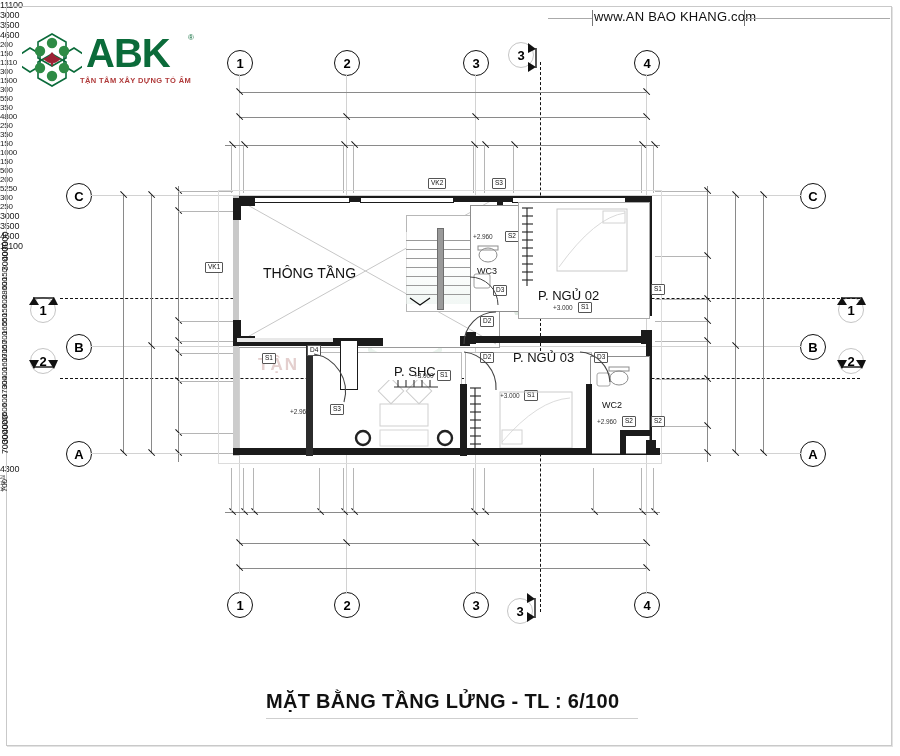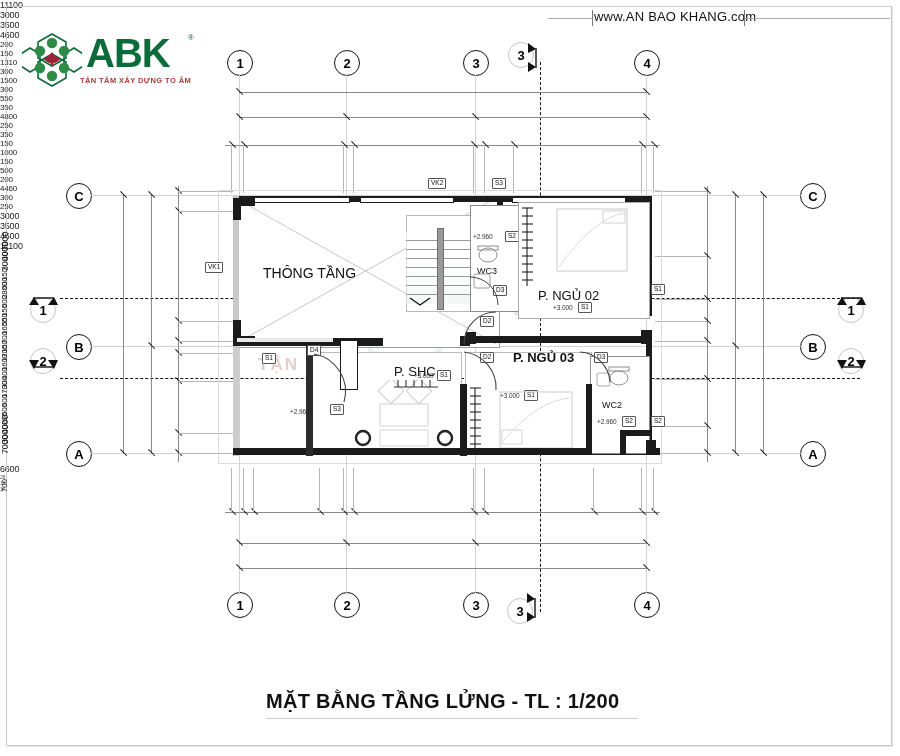--- a/index.html
+++ b/index.html
@@ -201,21 +201,21 @@
   <div class="line vline" style="left:641px;top:145px;height:48px;background:#b5b5b5;"></div>
   <div class="line vline" style="left:653px;top:145px;height:48px;background:#b5b5b5;"></div>
 
   <div class="line hline" style="left:225px;top:512px;width:435px;"></div>
   <div class="dimtxt sm" style="left:232px;top:497px;">350</div>
   <div class="dimtxt sm" style="left:222px;top:510px;">150</div>
   <div class="dimtxt sm" style="left:264px;top:505px;">1000</div>
   <div class="dimtxt sm" style="left:303px;top:505px;">150</div>
   <div class="dimtxt sm" style="left:323px;top:505px;">500</div>
   <div class="dimtxt sm" style="left:343px;top:505px;">200</div>
-  <div class="dimtxt sm" style="left:400px;top:505px;">4460</div>
+  <div class="dimtxt sm" style="left:400px;top:505px;">5250</div>
   <div class="dimtxt sm" style="left:467px;top:505px;">300</div>
   <div class="dimtxt sm" style="left:634px;top:505px;">250</div>
   <div class="tick" style="left:228px;top:511px;"></div>
     <div class="tick" style="left:240px;top:511px;"></div>
   <div class="tick" style="left:250px;top:511px;"></div>
     <div class="tick" style="left:316px;top:511px;"></div>
   <div class="tick" style="left:340px;top:511px;"></div>
     <div class="tick" style="left:350px;top:511px;"></div>
   <div class="tick" style="left:470px;top:511px;"></div>
     <div class="tick" style="left:481px;top:511px;"></div>
@@ -345,21 +345,21 @@
   <div class="wmtext" style="left:482px;top:260px;font-size:60px;color:#dfe9e1;">ABK</div>
 
   <div class="abs" style="left:218px;top:190px;width:442px;height:272px;border:1px solid #dcdcdc;"></div>
 
   <div class="room" style="left:233px;top:196px;width:265px;height:150px;border-color:#9a9a9a;"></div>
   <svg class="abs" style="left:233px;top:196px;" width="265" height="150">
     <line x1="2" y1="2" x2="263" y2="148" stroke="#c7c7c7" stroke-width="1"></line>
     <line x1="263" y1="2" x2="2" y2="148" stroke="#c7c7c7" stroke-width="1"></line>
   </svg>
   <div class="roomlbl" style="left:263px;top:265px;font-size:14px;">THÔNG TẦNG</div>
-  <div class="dimtxt" style="left:305px;top:234px;">6600</div>
+  <div class="dimtxt" style="left:305px;top:234px;">4300</div>
 
   <div class="wall" style="left:233px;top:196px;width:265px;height:6px;"></div>
   <div class="wall" style="left:497px;top:196px;width:155px;height:6px;"></div>
   <div class="abs" style="left:240px;top:197px;width:108px;height:4px;background:#fff;border:1px solid #1b1b1b;"></div>
   <div class="abs" style="left:360px;top:197px;width:92px;height:4px;background:#fff;border:1px solid #1b1b1b;"></div>
   <div class="abs" style="left:512px;top:197px;width:112px;height:4px;background:#fff;border:1px solid #1b1b1b;"></div>
 
   <div class="wall" style="left:233px;top:196px;width:6px;height:150px;background:#c9c9c9;"></div>
   <div class="wall" style="left:233px;top:198px;width:8px;height:22px;"></div>
   <div class="wall" style="left:233px;top:320px;width:8px;height:24px;"></div>
@@ -464,21 +464,21 @@
   <div class="wall" style="left:340px;top:340px;width:16px;height:48px;border:1px solid #1b1b1b;background:#fff;"></div>
   <div class="dimtxt sm vert" style="left:323px;top:380px;transform:rotate(-90deg);">700</div>
   <div class="tag" style="left:307px;top:345px;">D4</div>
   <svg class="abs" style="left:312px;top:352px;" width="40" height="56">
     <path d="M2 2 A38 38 0 0 1 32 50" stroke="#444" stroke-width="1.1" fill="none"></path>
   </svg>
   <div class="elev" style="left:290px;top:408px;">+2.960</div>
   <div class="tag" style="left:330px;top:404px;">S3</div>
 
   <div class="room" style="left:465px;top:352px;width:125px;height:100px;border-color:#bbb;"></div>
-  <div class="roomlbl" style="left:513px;top:350px;font-weight:bold;">P. NGỦ 03</div>
+  <div class="roomlbl" style="left:513px;top:350px;">P. NGỦ 03</div>
   <div class="elev" style="left:500px;top:392px;"><span>+3.000</span></div>
   <div class="tag" style="left:524px;top:390px;">S1</div>
   <svg class="abs" style="left:498px;top:390px;" width="85" height="62">
     <rect x="2" y="2" width="72" height="56" fill="none" stroke="#cccccc" stroke-width="1"></rect>
     <path d="M4 52 Q40 10 72 8" stroke="#dcdcdc" stroke-width="1" fill="none"></path>
     <rect x="4" y="40" width="20" height="14" fill="none" stroke="#d2d2d2" stroke-width="1"></rect>
   </svg>
   <svg class="abs" style="left:468px;top:386px;" width="16" height="68">
     <g stroke="#222" stroke-width="1.1">
       <line x1="2" y1="2" x2="13" y2="2"></line>
@@ -528,15 +528,15 @@
   <div class="wall" style="left:586px;top:384px;width:6px;height:70px;"></div>
   <div class="wall" style="left:620px;top:430px;width:30px;height:6px;"></div>
   <div class="wall" style="left:620px;top:430px;width:6px;height:24px;"></div>
   <div class="wall" style="left:646px;top:440px;width:10px;height:14px;"></div>
 
   <div class="tag" style="left:205px;top:262px;">VK1</div>
   <div class="tag" style="left:428px;top:178px;">VK2</div>
   <div class="tag" style="left:492px;top:178px;">S3</div>
   <div class="tag" style="left:262px;top:353px;">S1</div>
 
-  <div class="title" style="left:266px;top:690px;">MẶT BẰNG TẦNG LỬNG - TL : 1/200</div>
+  <div class="title" style="left:266px;top:690px;">MẶT BẰNG TẦNG LỬNG - TL : 6/100</div>
   <div class="line hline" style="left:266px;top:718px;width:372px;background:#cfcfcf;"></div>
 </div>
 
 </body></html>

